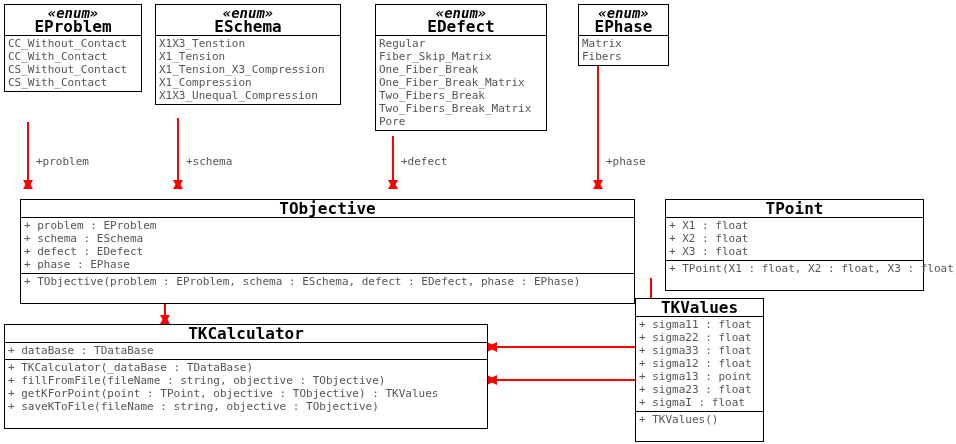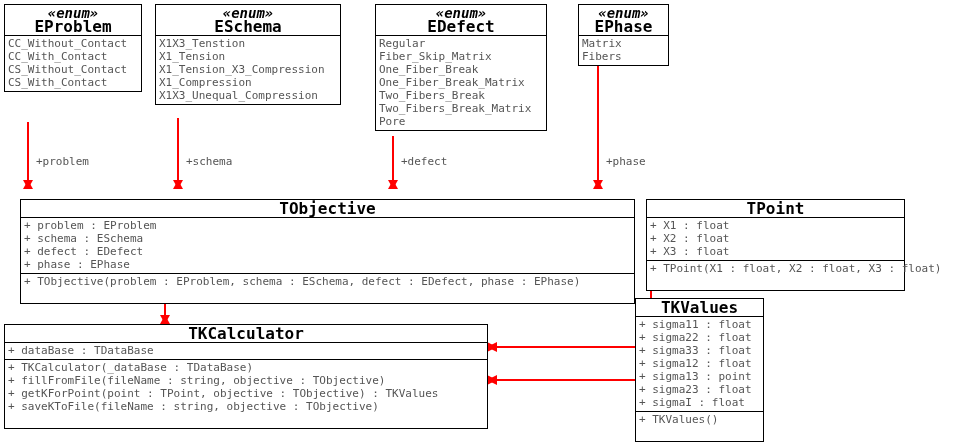--- a/index.html
+++ b/index.html
@@ -149,21 +149,21 @@
       <div class="row">+ schema : ESchema</div>
       <div class="row">+ defect : EDefect</div>
       <div class="row">+ phase : EPhase</div>
     </div>
     <div class="compartment">
       <div class="row">+ TObjective(problem : EProblem, schema : ESchema, defect : EDefect, phase : EPhase)</div>
       <div class="row">&nbsp;</div>
     </div>
   </div>
 
-  <div class="box" style="left:646px;top:199px;width:259px;">
+  <div class="box" style="left:665px;top:199px;width:259px;">
     <div class="hdr">
       <span class="nm">TPoint</span>
     </div>
     <div class="compartment">
       <div class="row">+ X1 : float</div>
       <div class="row">+ X2 : float</div>
       <div class="row">+ X3 : float</div>
     </div>
     <div class="compartment">
       <div class="row">+ TPoint(X1 : float, X2 : float, X3 : float)</div>

